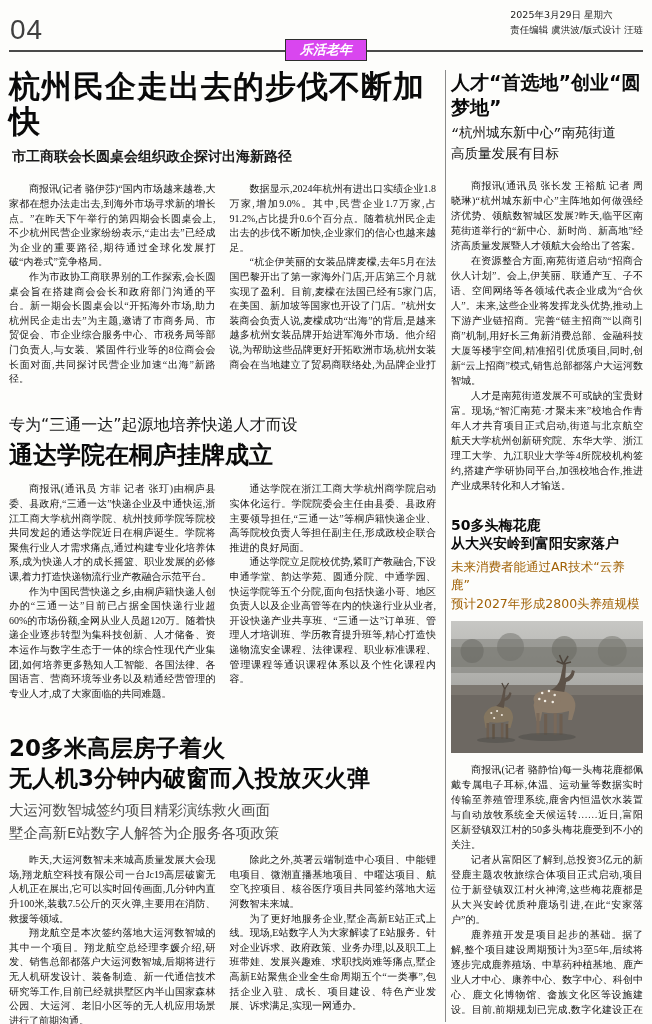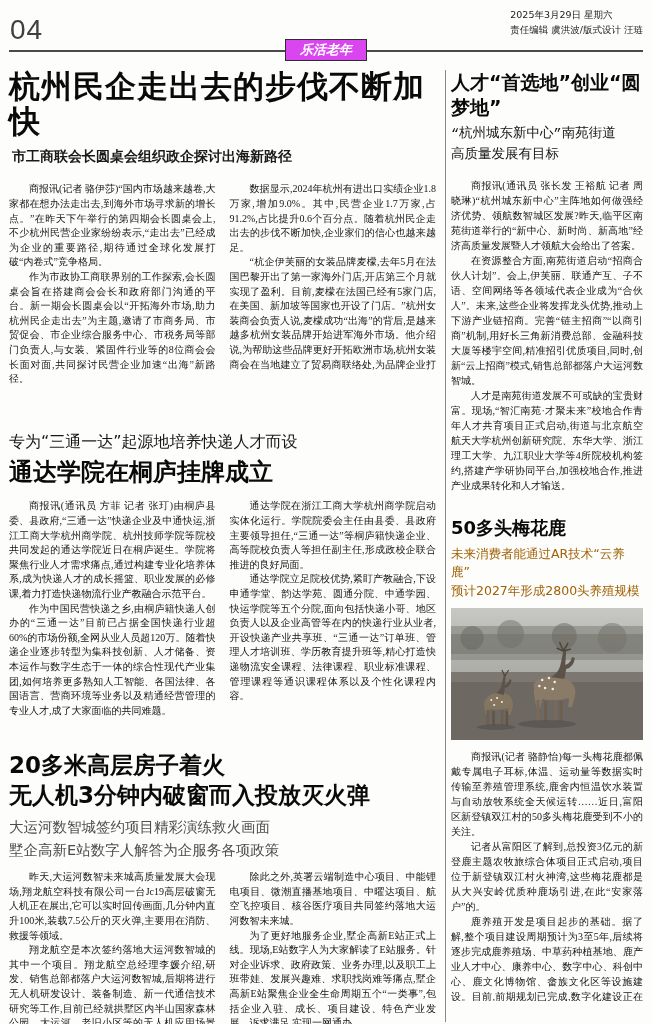--- a/index.html
+++ b/index.html
@@ -32,34 +32,34 @@
                font-family:"Liberation Serif","DejaVu Serif",serif; }
   .body-1col { font-size:10px; line-height:1.5; text-align:justify; color:#141414;
                font-family:"Liberation Serif","DejaVu Serif",serif; }
   .body-2col p, .body-1col p { text-indent:2em; }
   
   .lead-headline { font-size:31px; font-weight:900; line-height:1.12; letter-spacing:1px;
                    color:#0a0a0a; font-family:Liberation Sans, sans-serif; }
   .lead-subhead  { font-size:14px; font-weight:600; color:#1a1a1a; margin:9px 0 16px 3px; }
   .lead-body { height:216px; overflow:hidden; margin-top:11px; }
   
-  .kicker { font-size:16px; color:#161616; margin-top:34px; }
+  .kicker { font-size:16px; color:#161616; margin-top:17px; }
   .tongda-headline { font-size:24px; font-weight:900; margin-top:3px; color:#0a0a0a; }
   .tongda-body { height:232px; overflow:hidden; margin-top:11px; }
   
   .fire-headline { font-size:23px; font-weight:900; line-height:1.28; margin-top:20px;
                    color:#0a0a0a; }
   .fire-subhead { font-size:14.5px; color:#4d4d4d; line-height:1.55; margin-top:6px; }
   .fire-body { height:202px; overflow:hidden; margin-top:9px; }
   
   .talent-headline { font-size:19px; font-weight:900; line-height:1.3; color:#0a0a0a; }
   .talent-subhead { font-size:13.5px; line-height:1.55; color:#151515; margin-top:5px;font-family:Liberation Mono, monospace; }
   .talent-body { height:322px; overflow:hidden; margin-top:12px; }
   
-  .deer-headline { font-size:18px; font-weight:900; line-height:1.3; color:#0a0a0a;
+  .deer-headline { font-size:14px; font-weight:900; line-height:1.3; color:#0a0a0a;
                    margin-top:16px; }
   .deer-subhead { font-size:12.5px; line-height:1.5; color:#a16207; margin-top:5px; }
   .deer-photo { width:100%; height:132px; margin-top:7px; display:block; }
   .deer-body { height:252px; overflow:hidden; margin-top:9px; }
 </style>
 </head>
 <body>
 
 <div class="page">
 
@@ -128,20 +128,21 @@
         <div class="body-1col talent-body">
             <p>商报讯(通讯员 张长发 王裕航 记者 周晓琳)“杭州城东新中心”主阵地如何做强经济优势、领航数智城区发展?昨天,临平区南苑街道举行的“新中心、新时尚、新高地”经济高质量发展暨人才领航大会给出了答案。</p>
             <p>在资源整合方面,南苑街道启动“招商合伙人计划”。会上,伊芙丽、联通产互、子不语、空间网络等各领域代表企业成为“合伙人”。未来,这些企业将发挥龙头优势,推动上下游产业链招商。完善“链主招商”“以商引商”机制,用好长三角新消费总部、金融科技大厦等楼宇空间,精准招引优质项目,同时,创新“云上招商”模式,销售总部都落户大运河数智城。</p>
             <p>人才是南苑街道发展不可或缺的宝贵财富。现场,“智汇南苑·才聚未来”校地合作青年人才共育项目正式启动,街道与北京航空航天大学杭州创新研究院、东华大学、浙江理工大学、九江职业大学等4所院校机构签约,搭建产学研协同平台,加强校地合作,推进产业成果转化和人才输送。</p>
           </div>
       </div>
 
       <div>
         <h2 class="deer-headline">
           <div>50多头梅花鹿</div>
+          <div>从大兴安岭到富阳安家落户</div>
         </h2>
         <div class="deer-subhead">
           <div>未来消费者能通过AR技术“云养鹿”</div>
           <div>预计2027年形成2800头养殖规模</div>
         </div>
 
         <svg class="deer-photo" viewBox="0 0 200 132" preserveAspectRatio="none" xmlns="http://www.w3.org/2000/svg">
           <defs>
             <linearGradient id="sky" x1="0" y1="0" x2="0" y2="1">
               <stop offset="0" stop-color="#c7c7c4"></stop>

